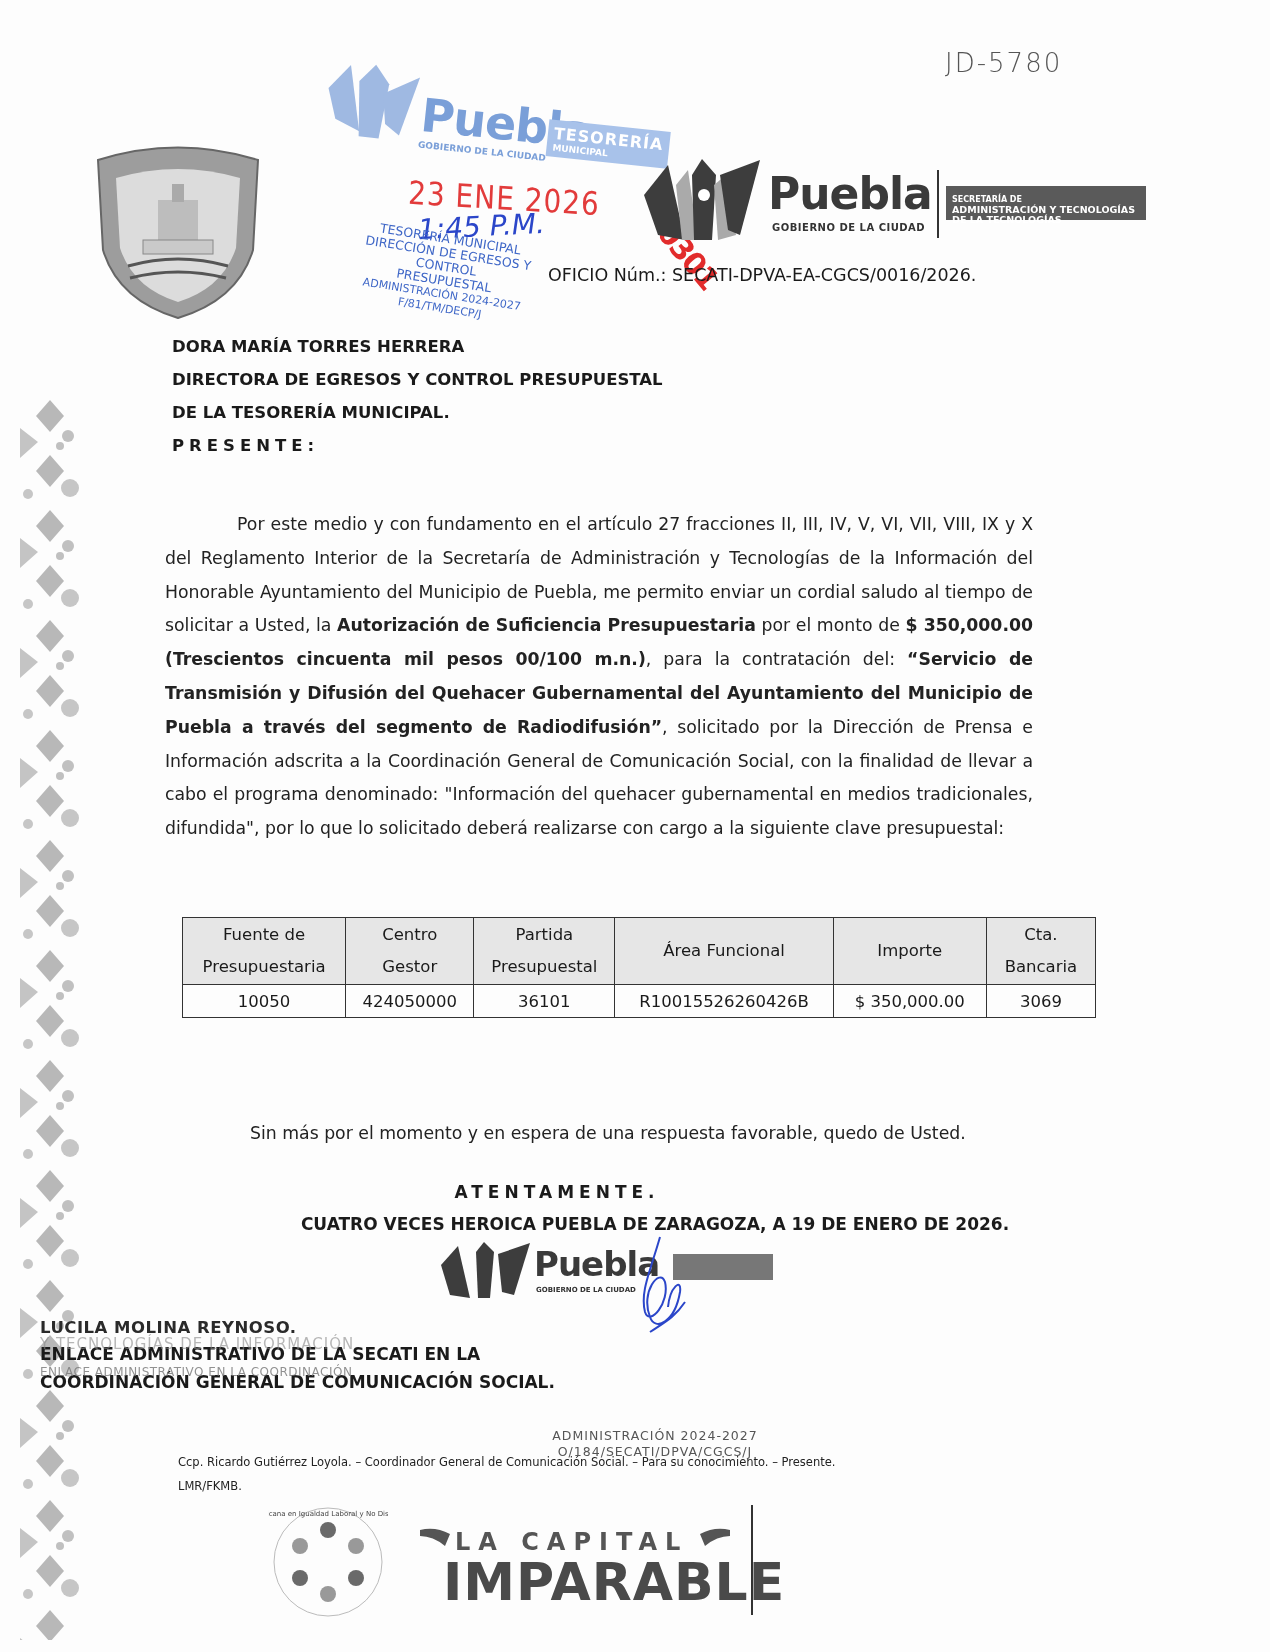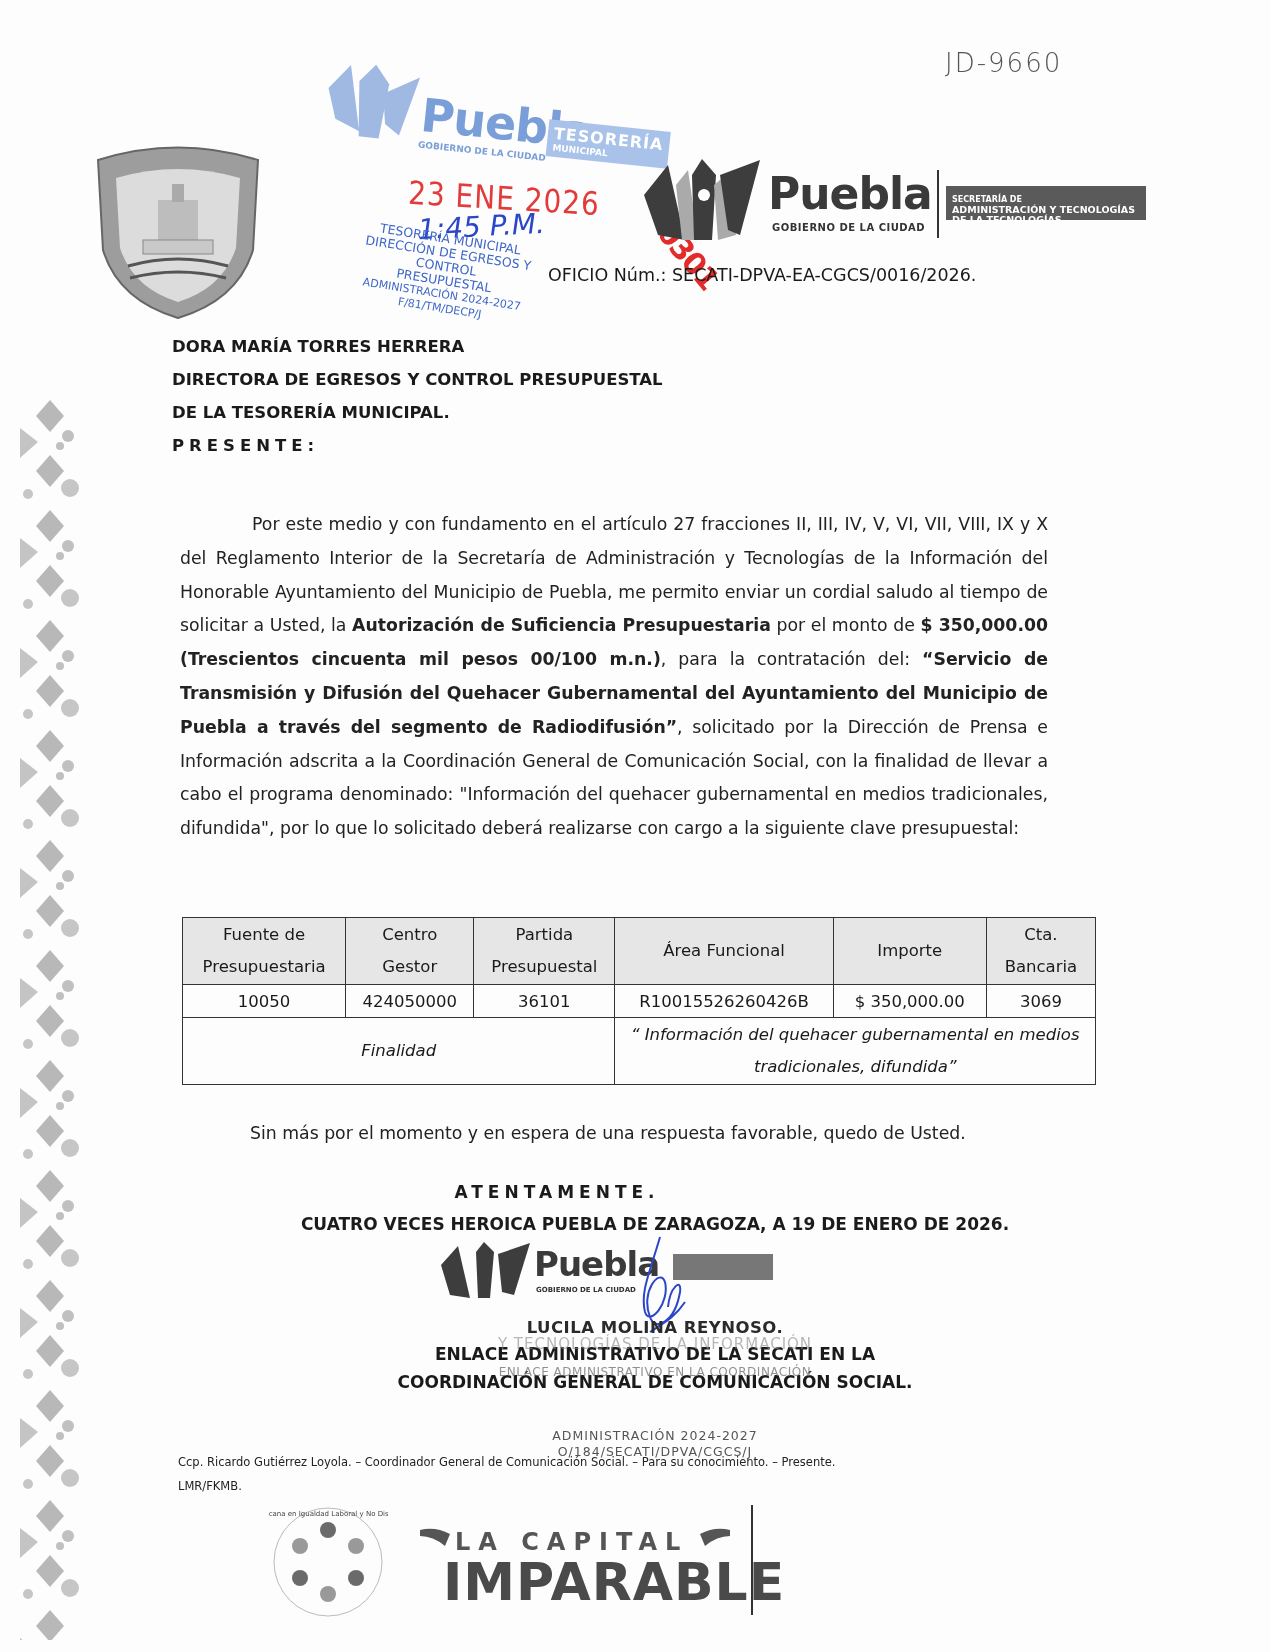--- a/index.html
+++ b/index.html
@@ -41,21 +41,21 @@
   .header-logo .secati-box .big { font-size: 9.5px; }
 
   
   .oficio { left: 548px; top: 265px; font-size: 17.5px; font-weight: 500; color: #1a1a1a; }
 
   
   .addressee { left: 172px; top: 330px; font-size: 16.5px; font-weight: 600; line-height: 33px; color: #1a1a1a; }
   .addressee .presente { letter-spacing: 5px; }
 
   
-  .body-text { left: 180px; top: 508px; width: 868px; font-size: 17.3px; line-height: 33.8px; text-align: justify; color: #222; }
+  .body-text { left: 165px; top: 508px; width: 868px; font-size: 17.3px; line-height: 33.8px; text-align: justify; color: #222; }
   .body-text .indent { display: inline-block; width: 72px; }
   .body-text b { font-weight: 600; }
 
   
   .budget-table { left: 182px; top: 917px; width: 914px; border-collapse: collapse; font-size: 16.5px; color: #1a1a1a; }
   .budget-table td, .budget-table th { border: 1.5px solid #333; text-align: center; padding: 0 6px; font-weight: 500; }
   .budget-table th { background: #e6e6e6; height: 66px; line-height: 32px; }
   .budget-table td { height: 32px; }
   .budget-table .final-cell { font-style: italic; height: 66px; line-height: 32px; }
 
@@ -63,21 +63,21 @@
   .atentamente { left: 0; width: 1074px; top: 1182px; text-align: center; font-size: 17px; letter-spacing: 5px; font-weight: 600; padding-left: 40px; box-sizing: border-box; }
   .place-date { left: 0; width: 1270px; top: 1214px; text-align: center; font-size: 17px; font-weight: 600; padding-left: 40px; box-sizing: border-box; }
 
   
   .sig-logo { left: 438px; top: 1240px; width: 350px; height: 70px; }
   .sig-logo .puebla-word { position: absolute; left: 96px; top: 4px; font-weight: bold; font-size: 34px; color: #3a3a3a; letter-spacing: -1px; }
   .sig-logo .gob { position: absolute; left: 98px; top: 46px; font-size: 7px; font-weight: bold; color: #333; }
   .sig-logo .box { position: absolute; left: 235px; top: 14px; width: 100px; height: 26px; background: #777; }
   .signature { left: 620px; top: 1232px; width: 80px; height: 110px; }
 
-  .signer-block { left: 0; width: 1270px; top: 1318px; text-align: center; padding-left: 40px; box-sizing: border-box; }
+  .signer-block { left: 0; width: 1270px; top: 1318px; padding-left: 40px; box-sizing: border-box; }
   .signer-name { font-size: 16.5px; font-weight: 700; color: #2a2a2a; letter-spacing: 0.5px; }
   .signer-ghost { font-size: 15px; color: #888; letter-spacing: 1px; margin-top: -2px; opacity: .6; }
   .signer-title { font-size: 17px; font-weight: 600; color: #1a1a1a; line-height: 22px; margin-top: -10px; }
   .signer-title2 { font-size: 17px; font-weight: 600; color: #1a1a1a; line-height: 22px; }
   .ghost-small { font-size: 12px; color: #777; letter-spacing: 0.5px; opacity: .8; }
 
   .admin-stamp { left: 0; width: 1270px; top: 1428px; text-align: center; font-size: 12.5px; color: #555; letter-spacing: 1px; line-height: 16px; padding-left: 40px; box-sizing: border-box; }
 
   .ccp { left: 178px; top: 1455px; font-size: 11.5px; color: #222; font-weight: 500; text-align: right; }
   .initials { left: 178px; top: 1479px; font-size: 11.5px; color: #222; font-weight: 500; }
@@ -85,21 +85,21 @@
   
   .norma-seal { left: 268px; top: 1502px; width: 120px; height: 120px; }
   .capital-logo { left: 415px; top: 1522px; width: 320px; height: 80px; }
   .capital-logo .line1 { position: absolute; left: 40px; top: 6px; font-size: 24px; font-weight: bold; letter-spacing: 8px; color: #555; }
   .capital-logo .line2 { position: absolute; left: 28px; top: 30px; font-size: 52px; font-weight: bold; letter-spacing: 1px; color: #4a4a4a; }
   .footer-divider { left: 751px; top: 1505px; width: 2px; height: 110px; background: #333; }
 </style>
 </head>
 <body>
 
-<div class="abs hand-ref">JD-9660</div>
+<div class="abs hand-ref">JD-5780</div>
 
 <svg class="abs border-pattern" viewBox="0 0 60 1240" preserveAspectRatio="none">
   <defs>
     <pattern id="bp" width="60" height="110" patternUnits="userSpaceOnUse">
       <polygon points="30,0 44,16 30,32 16,16" fill="#b8b8b8"></polygon>
       <polygon points="0,28 18,42 0,58" fill="#c4c4c4"></polygon>
       <circle cx="48" cy="36" r="6" fill="#c0c0c0"></circle>
       <circle cx="40" cy="46" r="4" fill="#c0c0c0"></circle>
       <polygon points="30,55 44,71 30,87 16,71" fill="#b8b8b8"></polygon>
       <circle cx="50" cy="88" r="9" fill="#c6c6c6"></circle>
@@ -184,24 +184,20 @@
     <th style="width:96px">Cta. Bancaria</th>
   </tr>
   <tr>
     <td>10050</td>
     <td>424050000</td>
     <td>36101</td>
     <td>R10015526260426B</td>
     <td>$ 350,000.00</td>
     <td>3069</td>
   </tr>
-  <tr>
-    <td colspan="3" class="final-cell">Finalidad</td>
-    <td colspan="3" class="final-cell">“ Información del quehacer gubernamental en medios tradicionales, difundida”</td>
-  </tr>
 </tbody>
   </table>
 
 <div class="abs closing">Sin más por el momento y en espera de una respuesta favorable, quedo de Usted.</div>
 <div class="abs atentamente">ATENTAMENTE.</div>
 <div class="abs place-date">CUATRO VECES HEROICA PUEBLA DE ZARAGOZA, A 19 DE ENERO DE 2026.</div>
 
 <div class="abs sig-logo">
   <svg width="95" height="60" viewBox="0 0 95 60" style="position:absolute;left:0;top:0;">
     <polygon points="3,25 20,6 32,58 12,55" fill="#3d3d3d"></polygon>

